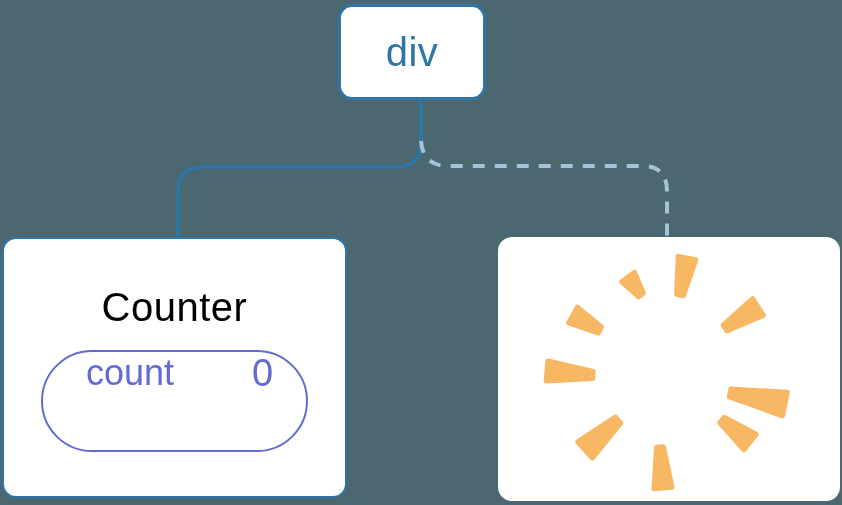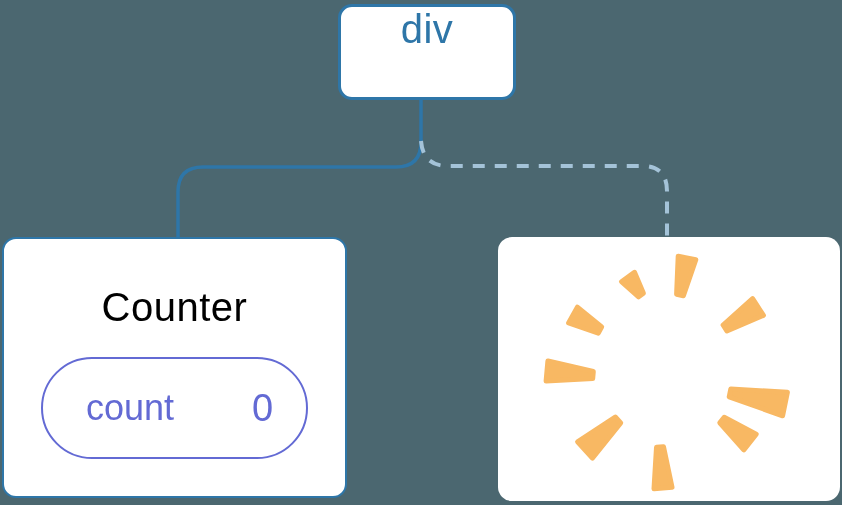--- a/index.html
+++ b/index.html
@@ -27,27 +27,27 @@
   .edge-dashed {
     fill: none;
     stroke: #a4c3d8;
     stroke-width: 4;
     stroke-dasharray: 12 10;
   }
 
   .node-root {
     position: absolute;
     left: 338px; top: 4px;
-    width: 178px; height: 96px;
+    width: 148px; height: 96px;
     background: #ffffff;
     border: 3px solid #2e76a8;
     border-radius: 14px;
     box-sizing: border-box;
     display: flex;
-    align-items: flex-start;
+    align-items: center;
     justify-content: center;
   }
   .node-root .label {
     color: #2e76a8;
     font-size: 40px;
     font-weight: 500;
     letter-spacing: 0.5px;
   }
 
   .card {
@@ -72,27 +72,27 @@
     width: 100%;
     text-align: center;
     color: #000000;
     font-size: 40px;
     font-weight: 500;
     letter-spacing: 0.5px;
   }
 
   .state-pill {
     position: absolute;
-    left: 37px; top: 118px;
+    left: 37px; top: 111px;
     width: 267px; height: 102px;
     border: 2.5px solid #636ad4;
     border-radius: 51px;
     box-sizing: border-box;
     display: flex;
-    align-items: center;
+    align-items: flex-start;
     overflow: hidden;
   }
   .pill-key {
     width: 174px;
     display: flex;
     align-items: center;
     justify-content: center;
     color: #636ad4;
     font-size: 36px;
     font-weight: 400;

